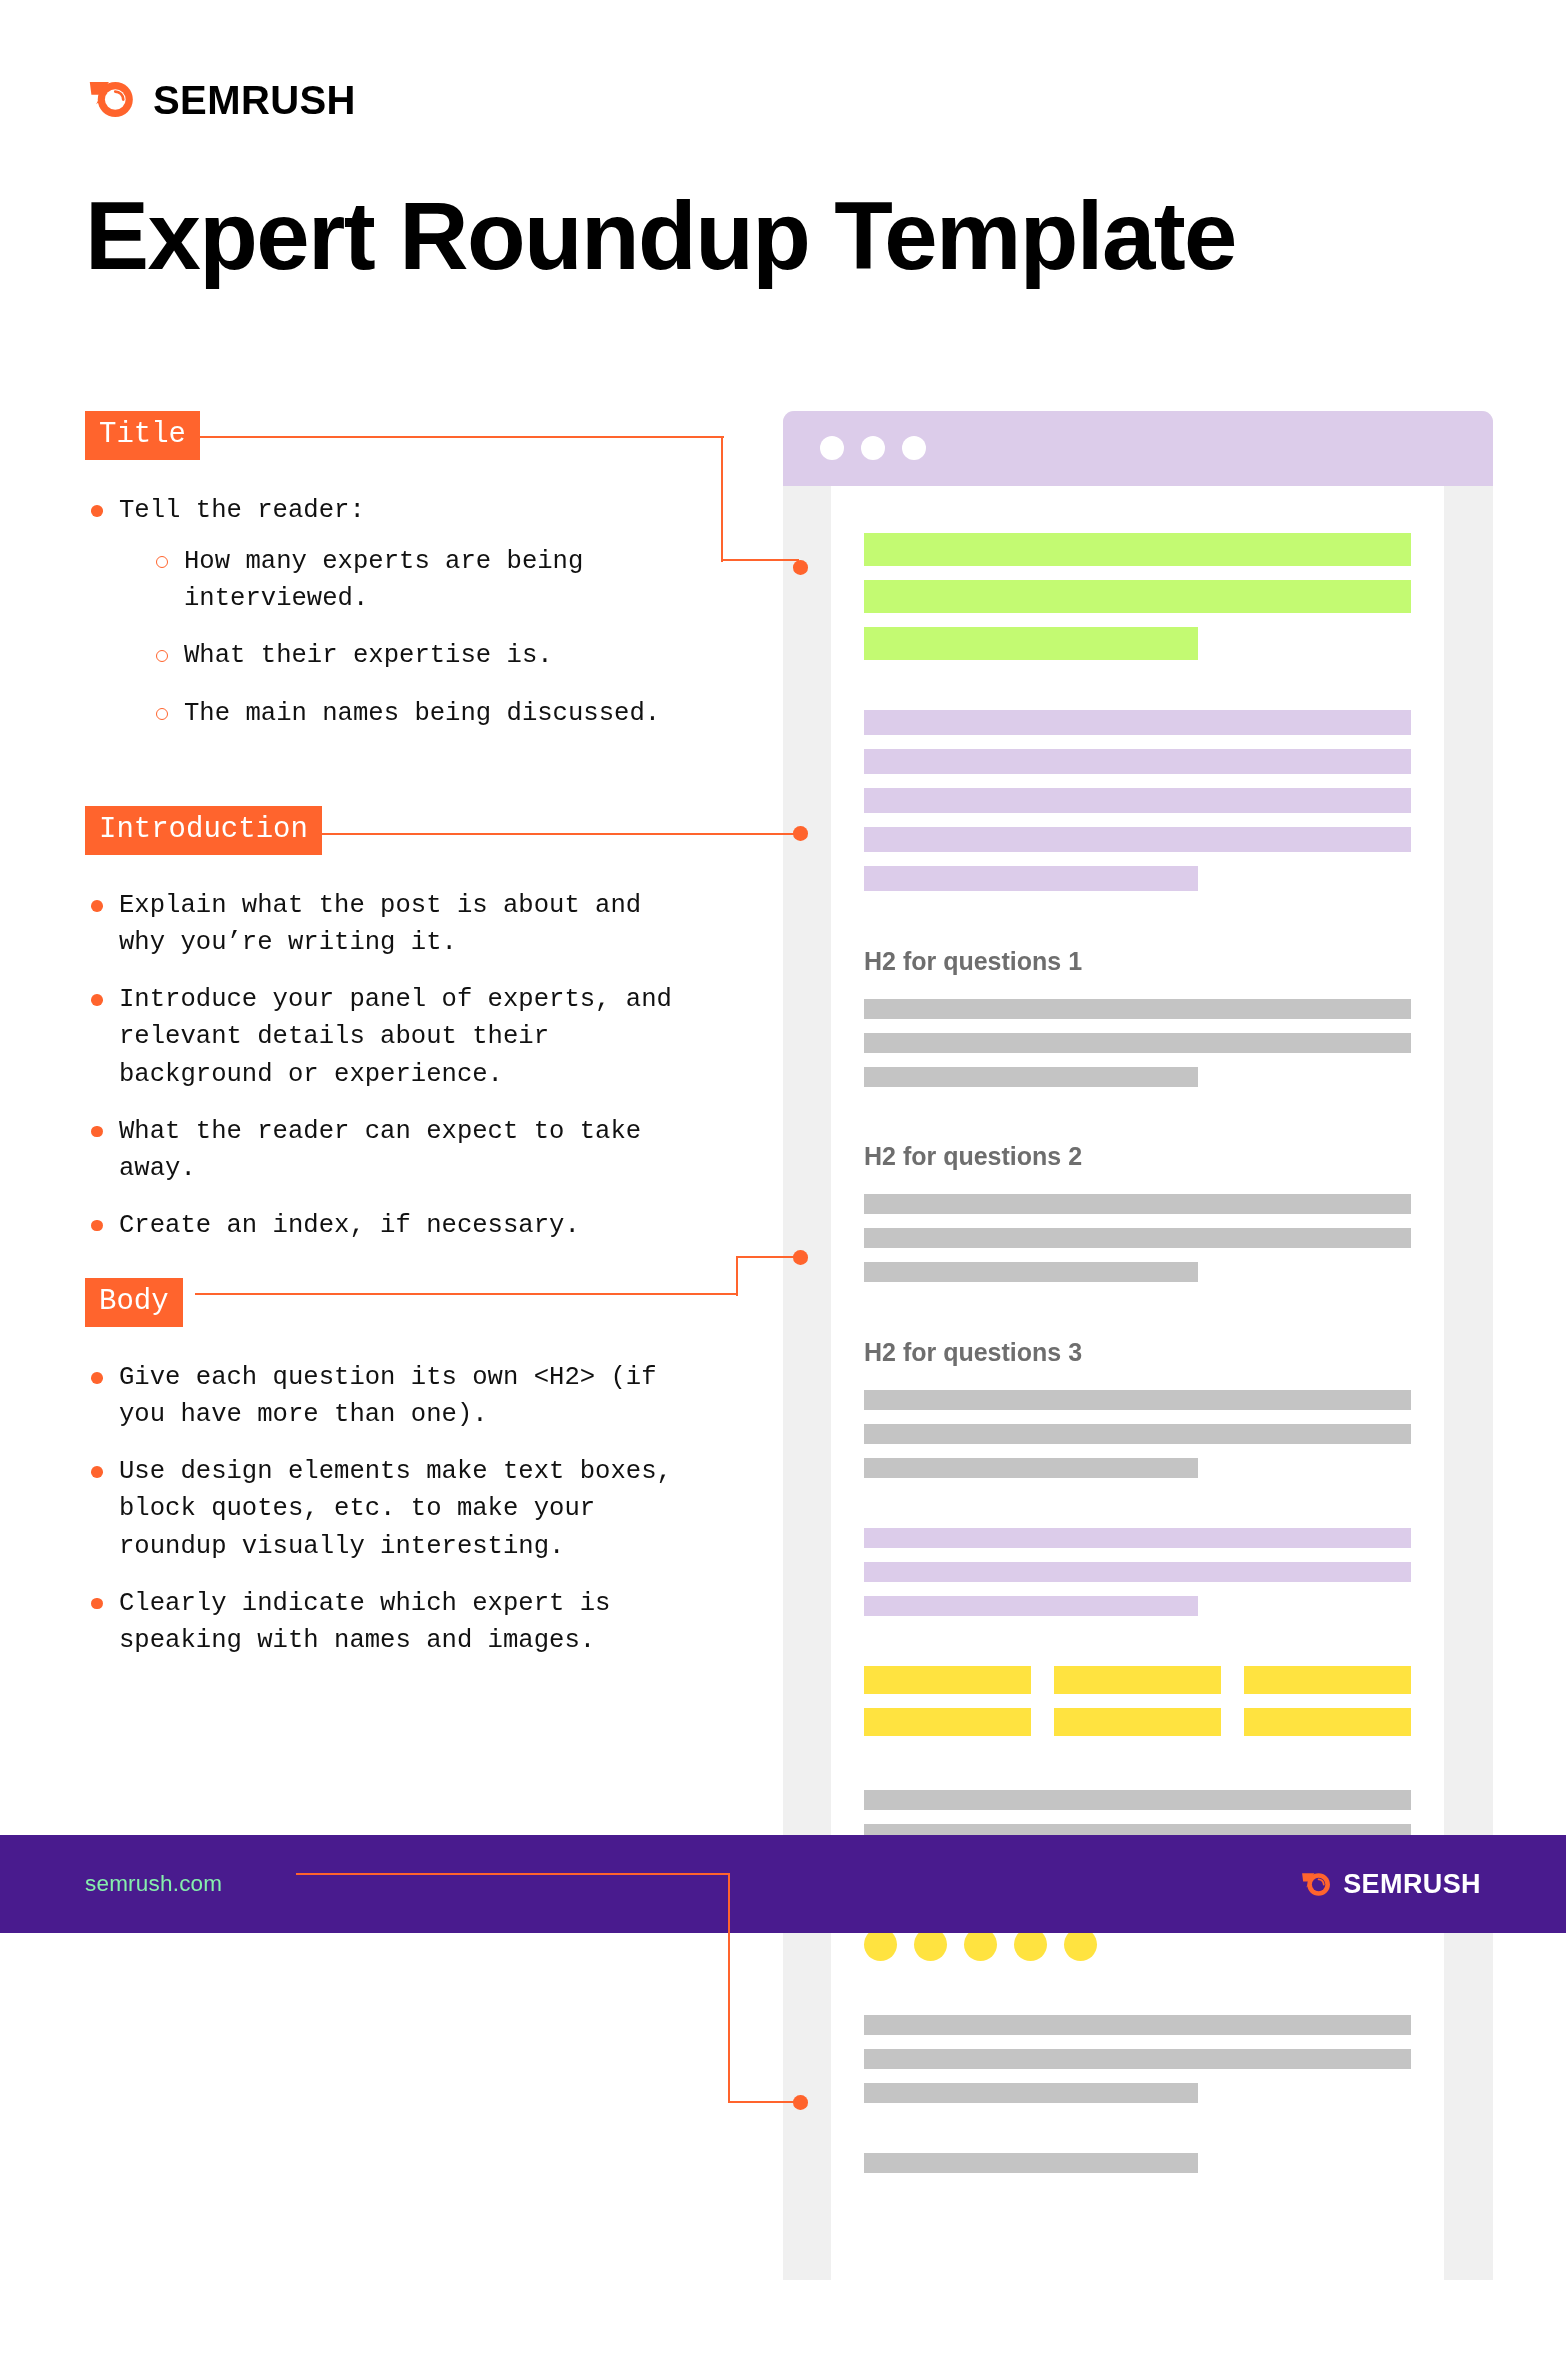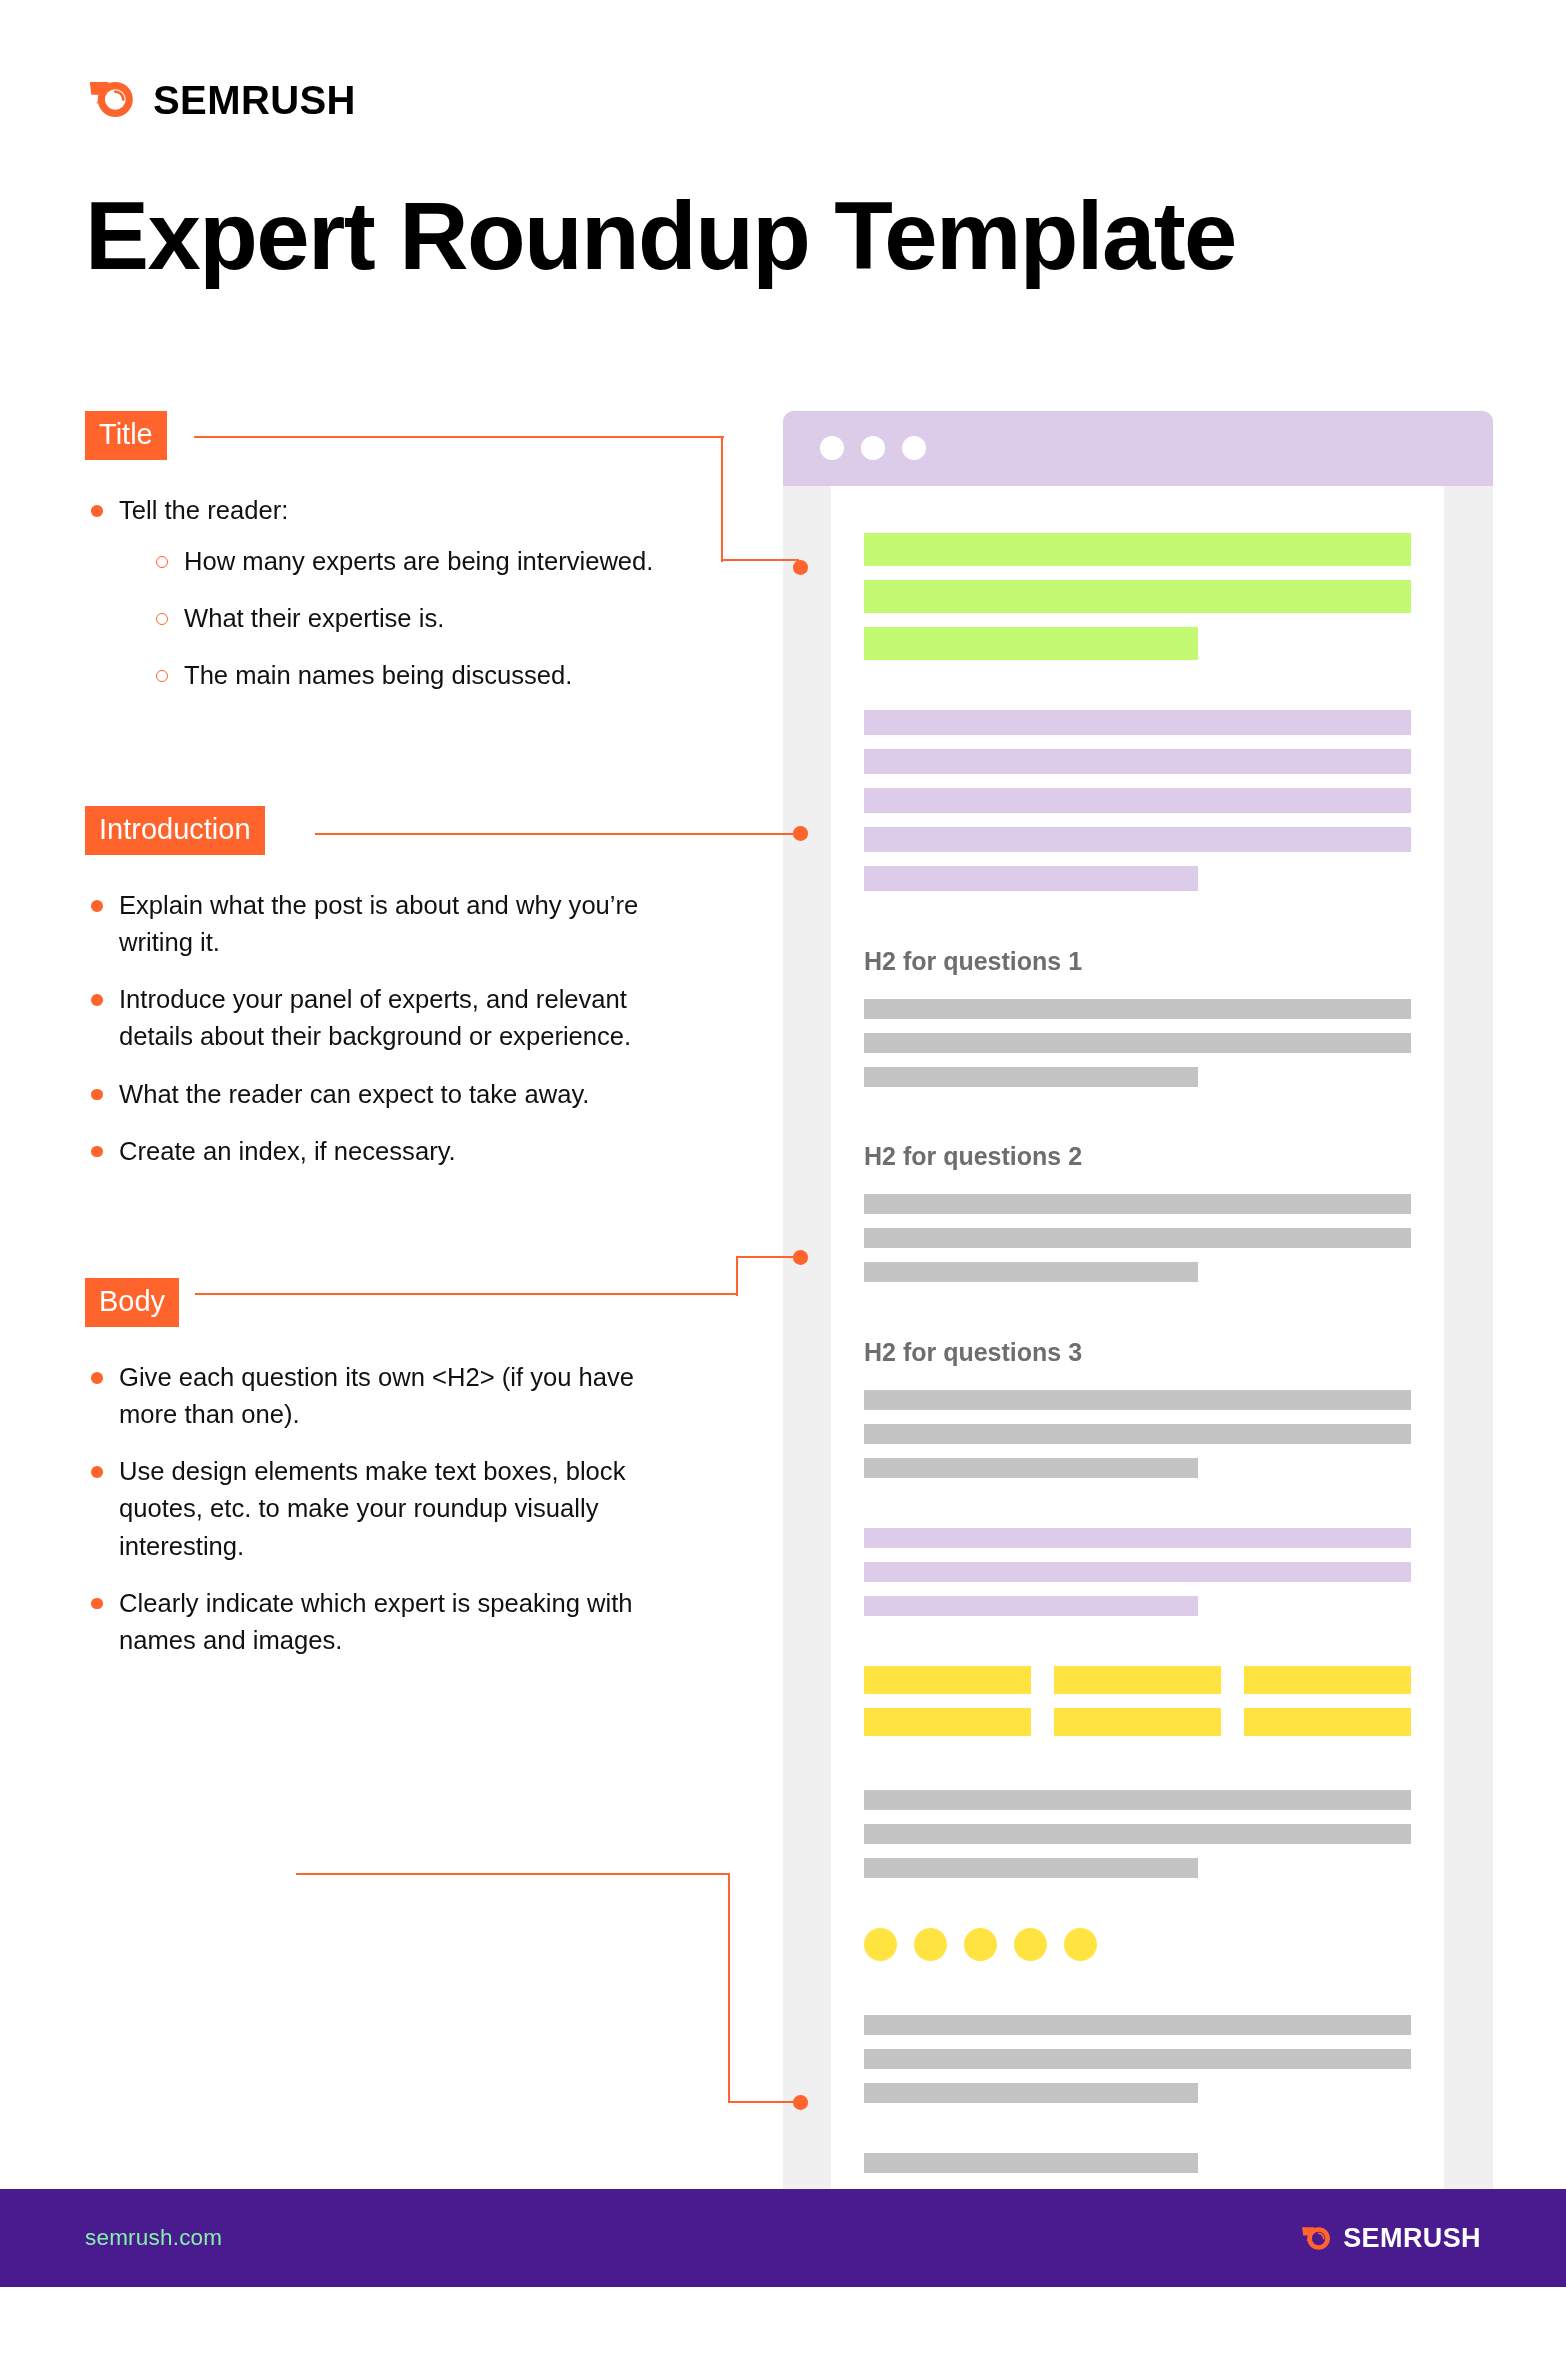--- a/index.html
+++ b/index.html
@@ -2,36 +2,36 @@
 <html style="font-size:12.4px"><head>
 <meta charset="utf-8">
 <style>
   * { box-sizing: border-box; margin: 0; padding: 0; }
   html, body {
     width: 1566px; height: 2377px;
     background: #FFFFFF;
     font-family: "Liberation Sans", sans-serif;
     overflow: hidden;
   }
-  .page { position: relative; width: 1566px; height: 2287px; background: #FFFFFF; }
+  .page { position: relative; width: 1566px; height: 1933px; background: #FFFFFF; }
 
   
   .brand { position: absolute; left: 85px; top: 74px; display: flex; align-items: center; gap: 17px; }
   .brand-mark { width: 51px; height: 51px; flex: none; }
   .brand-word { font-size: 40px; font-weight: bold; letter-spacing: 0.4px; color: #000000; line-height: 1; }
 
   
   .page-title {
     position: absolute; left: 85px; top: 183px;
     font-size: 96px; font-weight: bold; letter-spacing: -1.6px;
     color: #000000; line-height: 1.1; white-space: nowrap;
   }
 
   
-  .left-col { position: absolute; left: 0; top: 0; width: 783px; height: 2280px; }
+  .left-col { position: absolute; left: 0; top: 0; width: 783px; height: 2280px; font-family: Liberation Mono, monospace; }
   .section { position: absolute; left: 85px; width: 613px; }
   .sec-tag {
     display: inline-block; background: #FF642D; color: #FFFFFF;
     font-size: 29px; line-height: 1; padding: 8.5px 14px 11.6px 14px;
     position: relative; z-index: 3;
   }
   .bullets { margin-top: 32px; list-style: none; }
   .bullets > li {
     position: relative; padding-left: 34px; margin-bottom: 20px;
     font-size: 25.6px; line-height: 1.45; color: #111111;

